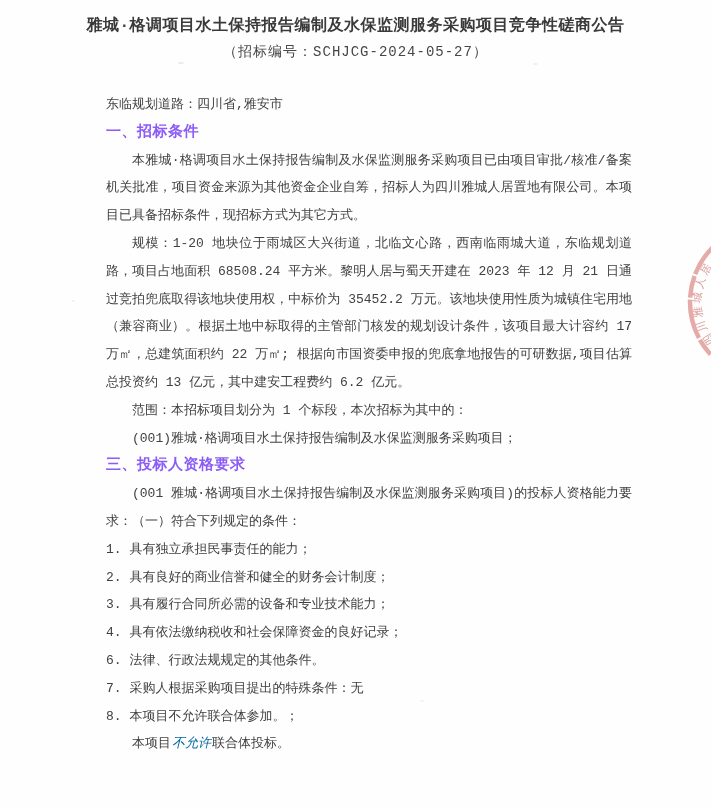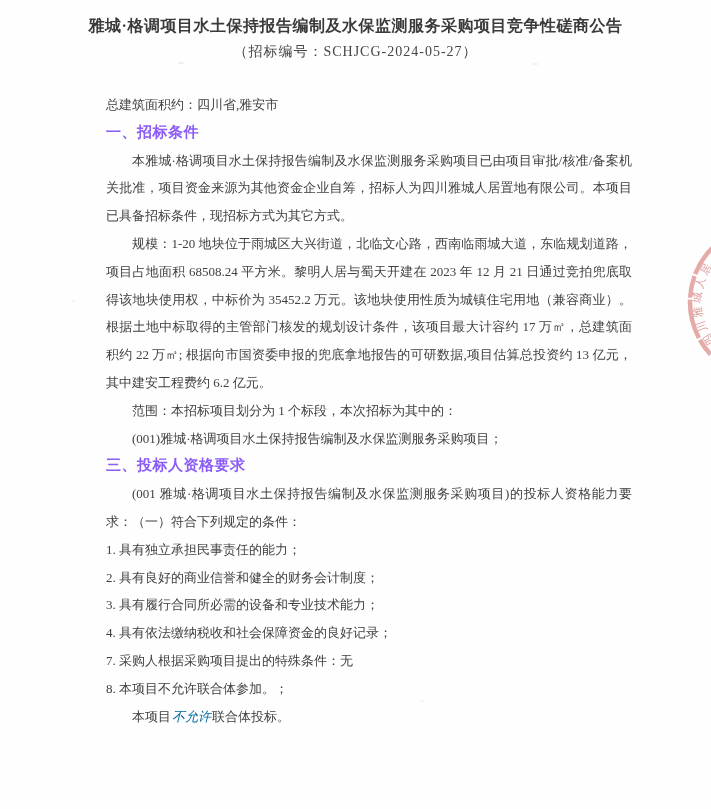--- a/index.html
+++ b/index.html
@@ -4,21 +4,21 @@
 <style>
   html,body{margin:0;padding:0;}
   body{
     width:711px;height:809px;
     background:#fefefe;
     overflow:hidden;
     position:relative;
     font-family:"Liberation Serif","DejaVu Serif",serif;
     color:#414141;
   }
-  .page{position:relative;width:711px;height:601px;}
+  .page{position:relative;width:711px;height:601px;font-family:Liberation Mono, monospace;}
   .title-block{padding-top:13px;text-align:center;}
   .doc-title{
     margin:0;font-size:16px;font-weight:bold;line-height:26px;
     color:#3a3a3a;letter-spacing:.5px;
   }
   .doc-subtitle{
     margin:0;font-size:14px;font-weight:normal;line-height:26px;
     color:#464646;letter-spacing:1px;
   }
   .content{
@@ -52,36 +52,37 @@
 <body>
 
 <div class="page">
 
   <div class="title-block">
     <h1 class="doc-title">雅城·格调项目水土保持报告编制及水保监测服务采购项目竞争性磋商公告</h1>
     <div class="doc-subtitle">（招标编号：SCHJCG-2024-05-27）</div>
   </div>
 
   <div class="content">
-    <p>总建筑面积约：四川省,雅安市</p>
+    <p>东临规划道路：四川省,雅安市</p>
 
     <p class="section-heading">一、招标条件</p>
     <p class="indent">本雅城·格调项目水土保持报告编制及水保监测服务采购项目已由项目审批/核准/备案机关批准，项目资金来源为其他资金企业自筹，招标人为四川雅城人居置地有限公司。本项目已具备招标条件，现招标方式为其它方式。</p>
 
     <p class="indent">规模：1-20 地块位于雨城区大兴街道，北临文心路，西南临雨城大道，东临规划道路，项目占地面积 68508.24 平方米。黎明人居与蜀天开建在 2023 年 12 月 21 日通过竞拍兜底取得该地块使用权，中标价为 35452.2 万元。该地块使用性质为城镇住宅用地（兼容商业）。根据土地中标取得的主管部门核发的规划设计条件，该项目最大计容约 17 万㎡，总建筑面积约 22 万㎡; 根据向市国资委申报的兜底拿地报告的可研数据,项目估算总投资约 13 亿元，其中建安工程费约 6.2 亿元。</p>
     <p class="indent">范围：本招标项目划分为 1 个标段，本次招标为其中的：</p>
     <p class="indent">(001)雅城·格调项目水土保持报告编制及水保监测服务采购项目；</p>
 
     <p class="section-heading">三、投标人资格要求</p>
     <p class="indent">(001 雅城·格调项目水土保持报告编制及水保监测服务采购项目)的投标人资格能力要求：（一）符合下列规定的条件：</p>
 
     <p class="list-item">1. 具有独立承担民事责任的能力；</p>
     <p class="list-item">2. 具有良好的商业信誉和健全的财务会计制度；</p>
     <p class="list-item">3. 具有履行合同所必需的设备和专业技术能力；</p>
     <p class="list-item">4. 具有依法缴纳税收和社会保障资金的良好记录；</p>
+    <p class="list-item">6. 法律、行政法规规定的其他条件。</p>
     <p class="list-item">7. 采购人根据采购项目提出的特殊条件：无</p>
     <p class="list-item">8. 本项目不允许联合体参加。；</p>
 
     <p class="note-line"><span>本项目</span><span class="note-emphasis">不允许</span><span>联合体投标。</span></p>
   </div>
 
   <svg class="seal" viewBox="0 0 58 170" width="58" height="170" aria-hidden="true">
     <circle cx="114" cy="80" r="77" fill="none" stroke="#dd918e" stroke-width="4.5" stroke-dasharray="22 2 34 3 18 2 40 2" opacity="0.9"></circle>
     <path id="seal-arc" d="M 62,120 A 64,64 0 0 1 62,40" fill="none"></path>
     <text font-size="11" fill="#d1817e" letter-spacing="3" opacity="0.9">

